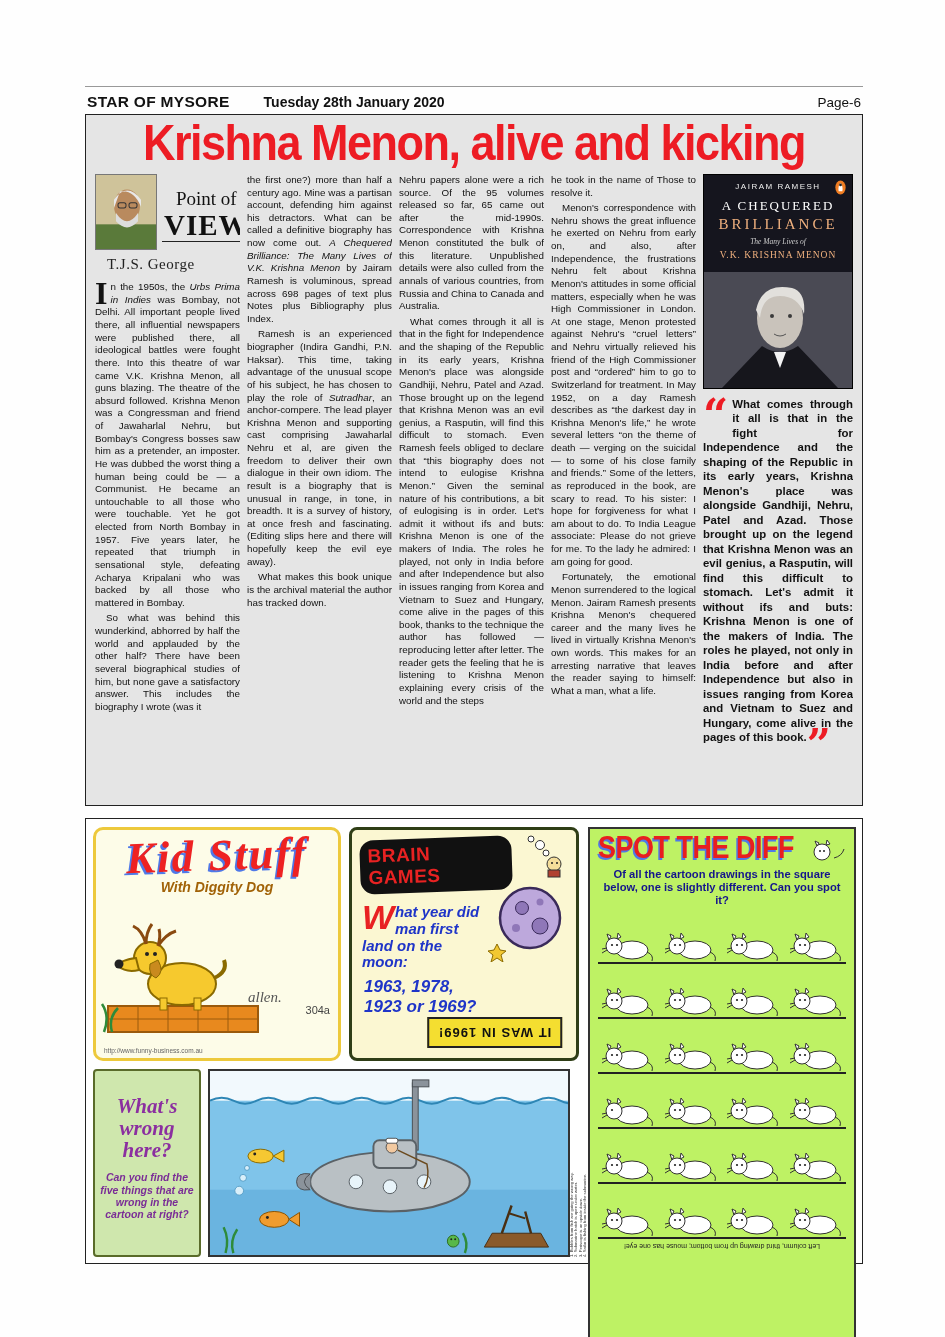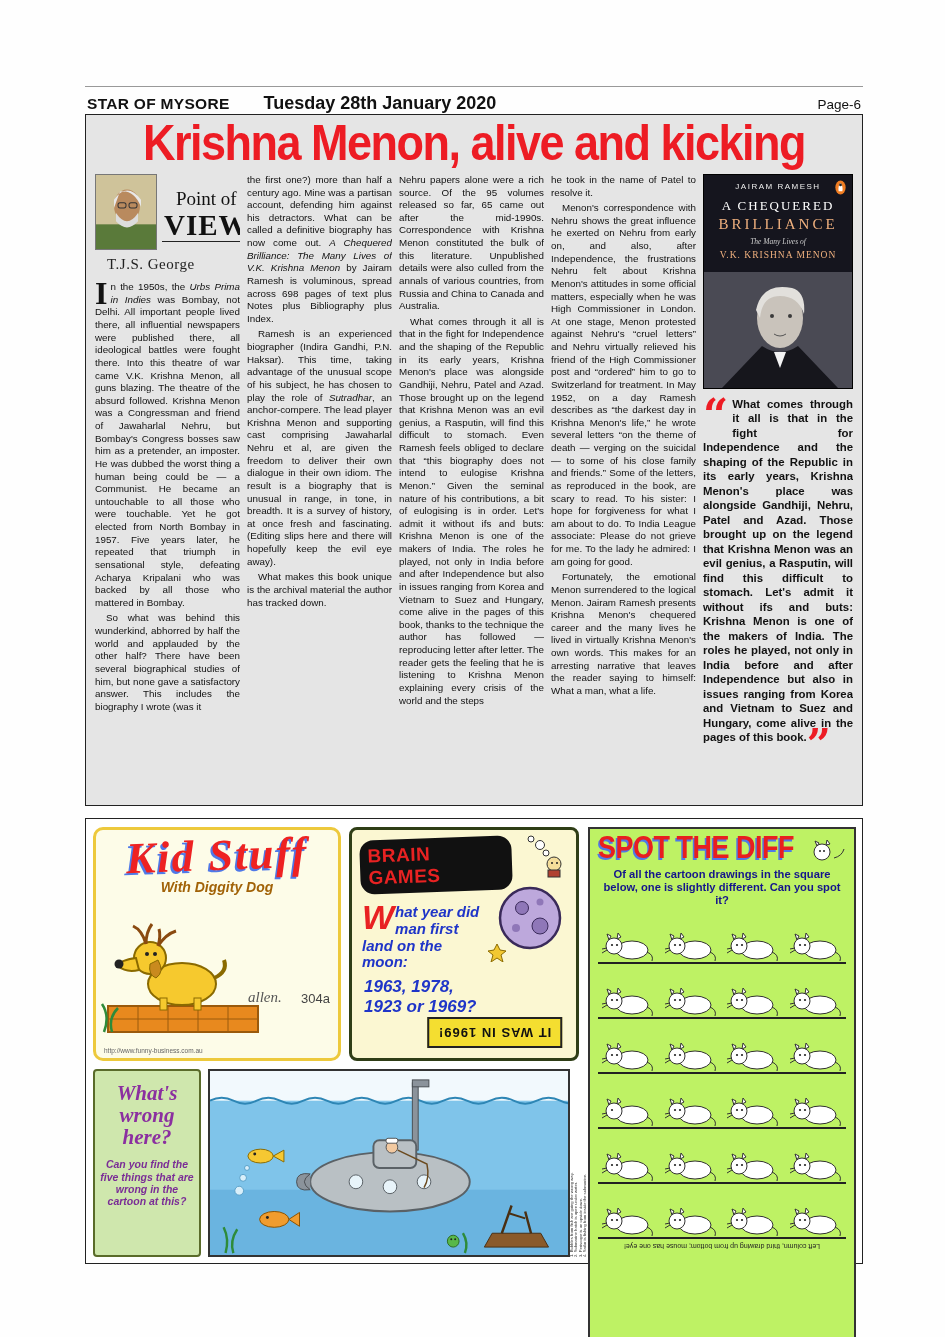--- a/index.html
+++ b/index.html
@@ -5,21 +5,21 @@
 <style>
   * { margin:0; padding:0; box-sizing:border-box; }
   html,body { background:#ddd; }
   .page { position:relative; width:945px; height:1337px; margin:0 auto; background:#fefefe;
           font-family:"Liberation Sans", sans-serif; color:#111; overflow:hidden; }
 
   
   .masthead { position:absolute; left:85px; top:86px; width:778px; display:flex; align-items:baseline;
               border-top:1px solid #999; border-bottom:2px solid #111; padding:6px 2px 20px; }
   .paper-name { font-size:15.5px; font-weight:bold; letter-spacing:.3px; }
-  .issue-date { font-size:18px; font-weight:bold; margin-left:34px; }
+  .issue-date { font-size:14px; font-weight:bold; margin-left:34px; }
   .page-number { font-size:13.5px; font-weight:normal; margin-left:auto; }
 
   
   .article-box { position:absolute; left:85px; top:114px; width:778px; height:692px;
                  border:1px solid #222; background:#e5e5e5; overflow:hidden; }
   .headline { text-align:center; color:#ed1c24; font-size:45px; font-weight:800; letter-spacing:-1.5px;
               margin:5px 0 8px; line-height:1.02; transform:scaleY(1.1); }
   .columns { display:flex; gap:7px; padding:0 9px; height:614px; overflow:hidden; }
   .col { flex:0 0 145px; font-size:9.8px; line-height:1.29; text-align:justify; overflow:hidden; }
   .col p { margin-bottom:3px; }
@@ -59,21 +59,21 @@
   .comics-box { position:absolute; left:85px; top:818px; width:778px; height:446px;
                 border:1px solid #222; background:#fff; }
 
   .kid-stuff { position:absolute; left:7px; top:8px; width:248px; height:234px; background:#fdfce8;
                border:3px solid #edc93c; border-radius:10px; overflow:hidden; }
   .ks-title { font-family:"Liberation Serif", serif; font-style:italic; font-weight:bold; font-size:44px;
               color:#ee2222; text-align:center; line-height:1; margin-top:4px; letter-spacing:2px;
               text-shadow:-2px 2px 0 #4f79e8; transform:rotate(-2deg); }
   .ks-sub { font-weight:bold; font-style:italic; color:#a16207; font-size:14px; text-align:center; margin-top:1px; }
   .ks-art { position:absolute; left:4px; bottom:20px; width:215px; height:132px; }
-  .ks-code { position:absolute; right:8px; bottom:52px; font-size:13px; color:#444; }
+  .ks-code { position:absolute; right:8px; bottom:42px; font-size:11px; color:#444; }
   .ks-credit { position:absolute; left:8px; bottom:4px; font-size:6.5px; color:#666; }
 
   .brain-games { position:absolute; left:263px; top:8px; width:230px; height:234px; background:#fbf7d2;
                  border:3px solid #2f3e16; border-radius:8px; overflow:hidden; }
   .bg-title-blob { background:#111; border-radius:14px; width:152px; margin:8px 0 0 8px; padding:5px 8px;
                    transform:rotate(-2deg); }
   .bg-title { color:#e82222; font-weight:800; font-size:19px; letter-spacing:.5px; }
   .bg-doodle { position:absolute; right:8px; top:4px; width:46px; height:46px; }
   .bg-question { margin:12px 0 0 10px; width:126px; color:#1f35c8; font-weight:bold; font-style:italic;
                  font-size:15px; line-height:1.12; }
@@ -92,21 +92,21 @@
   .sd-doodle { position:absolute; right:5px; top:4px; width:42px; height:36px; }
   .sd-instruction { color:#14148c; font-weight:bold; font-size:11.2px; text-align:center; line-height:1.15;
                     margin:4px 8px 2px; }
   .sd-grid { margin:2px 8px 0; }
   .sd-row { display:flex; justify-content:space-between; align-items:flex-end;
             border-bottom:2px solid #222; height:55px; padding:0 2px; }
   .sd-cell { width:56px; height:42px; }
   .sd-answer { text-align:center; transform:rotate(180deg); font-size:7px; color:#222; margin-top:4px; }
 
   .whats-wrong { position:absolute; left:7px; top:250px; width:108px; height:188px; background:#cfe7ad;
-                 border:2px solid #5a6b2a; border-radius:4px; text-align:center; padding-top:11px; }
+                 border:2px solid #5a6b2a; border-radius:4px; text-align:center; padding-top:24px; }
   .ww-title { font-family:"Liberation Serif", serif; font-style:italic; font-weight:bold; color:#8b2fa0;
               font-size:21px; line-height:1.05; }
   .ww-text { font-style:italic; font-weight:bold; color:#7a2d96; font-size:10.5px; line-height:1.18;
              margin:10px 5px 0; }
 
   .cartoon { position:absolute; left:122px; top:250px; width:362px; height:188px; border:2px solid #333;
              background:#fff; overflow:hidden; }
   .cartoon-answers { position:absolute; left:484px; top:250px; width:18px; height:188px; font-size:4.2px;
                      color:#333; writing-mode:vertical-rl; transform:rotate(180deg); line-height:1.05;
                      overflow:hidden; }
@@ -155,21 +155,21 @@
         <p class="indent">Ramesh is an experienced biographer (Indira Gandhi, P.N. Haksar).  This time, taking advantage of the unusual scope of his subject, he has chosen to play the role of <i>Sutradhar</i>, an anchor-compere.  The lead player Krishna Menon and supporting cast comprising Jawaharlal Nehru et al, are given the freedom to deliver their own dialogue in their own idiom.  The result is a biography that is unusual in range, in tone, in breadth.  It is a survey of history, at once fresh and fascinating.  (Editing slips here and there will hopefully keep the evil eye away).</p>
         <p class="indent">What makes this book unique is the archival material the author has tracked down.</p>
       </div>
 
       <div class="col">
         <p>Nehru papers alone were a rich source. Of the 95 volumes released so far, 65 came out after the mid-1990s.  Correspondence with Krishna Menon constituted the bulk of this literature.  Unpublished details were also culled from the annals of various countries, from Russia and China to Canada and Australia.</p>
         <p class="indent">What comes through it all is that in the fight for Independence and the shaping of the Republic in its early years, Krishna Menon's place was alongside Gandhiji, Nehru, Patel and Azad.  Those brought up on the legend that Krishna Menon was an evil genius, a Rasputin, will find this difficult to stomach.  Even Ramesh feels obliged to declare that “this biography does not intend to eulogise Krishna Menon.”  Given the seminal nature of his contributions, a bit of eulogising is in order.  Let's admit it without ifs and buts: Krishna Menon is one of the makers of India. The roles he played, not only in India before and after Independence but also in issues ranging from Korea and Vietnam to Suez and Hungary, come alive in the pages of this book, thanks to the technique the author has followed — reproducing letter after letter. The reader gets the feeling that he is listening to Krishna Menon explaining every crisis of the world and the steps</p>
       </div>
 
       <div class="col">
-        <p>he took in the name of Patel to resolve it.</p>
+        <p>he took in the name of Those to resolve it.</p>
         <p class="indent">Menon's correspondence with Nehru shows the great influence he exerted on Nehru from early on, and also, after Independence, the frustrations Nehru felt about Krishna Menon's attitudes in some official matters, especially when he was High Commissioner in London.  At one stage, Menon protested against Nehru's “cruel letters” and Nehru virtually relieved his friend of the High Commissioner post and “ordered” him to go to Switzerland for treatment.   In May 1952, on a day Ramesh describes as “the darkest day in Krishna Menon's life,” he wrote several letters “on the theme of death — verging on the suicidal — to some of his close family and friends.”  Some of the letters, as reproduced in the book, are scary to read.  To his sister: I hope for forgiveness for what I am about to do.  To India League associate: Please do not grieve for me. To the lady he admired: I am going for good.</p>
         <p class="indent">Fortunately, the emotional Menon surrendered to the logical Menon. Jairam Ramesh presents Krishna Menon's chequered career and the many lives he lived in virtually Krishna Menon's own words. This makes for an arresting narrative that leaves the reader saying to himself: What a man, what a life.</p>
       </div>
 
       <div class="col col5">
         <div class="book-cover">
           <div class="book-author">JAIRAM RAMESH</div>
           <div class="penguin">
             <svg viewBox="0 0 12 16" width="100%" height="100%">
               <ellipse cx="6" cy="8" rx="5.6" ry="7.6" fill="#f07d22"></ellipse>
@@ -582,21 +582,21 @@
         </div>
       <div class="sd-answer">Left column, third drawing up from bottom; mouse has one eye!</div>
     </div>
 
     <div class="whats-wrong">
       <div class="ww-title">
         <div>What's</div>
         <div>wrong</div>
         <div>here?</div>
       </div>
-      <div class="ww-text">Can you find the five things that are wrong in the cartoon at this?</div>
+      <div class="ww-text">Can you find the five things that are wrong in the cartoon at right?</div>
     </div>
 
     <div class="cartoon">
       <svg viewBox="0 0 368 186" width="100%" height="100%" preserveAspectRatio="none">
         <rect width="368" height="186" fill="#f2f9fd"></rect>
         <rect y="30" width="368" height="156" fill="#7fc4ea"></rect>
         <rect y="120" width="368" height="66" fill="#6ab4e0"></rect>
         <path d="M0 30 q12 -6 24 0 t24 0 t24 0 t24 0 t24 0 t24 0 t24 0 t24 0 t24 0 t24 0 t24 0 t24 0 t24 0 t24 0 t24 0 t24 0" fill="none" stroke="#2e86b5" stroke-width="2"></path>
         <rect x="208" y="12" width="6" height="68" fill="#8b939b" stroke="#4a4f54"></rect>
         <rect x="208" y="9" width="17" height="7" fill="#8b939b" stroke="#4a4f54"></rect>

